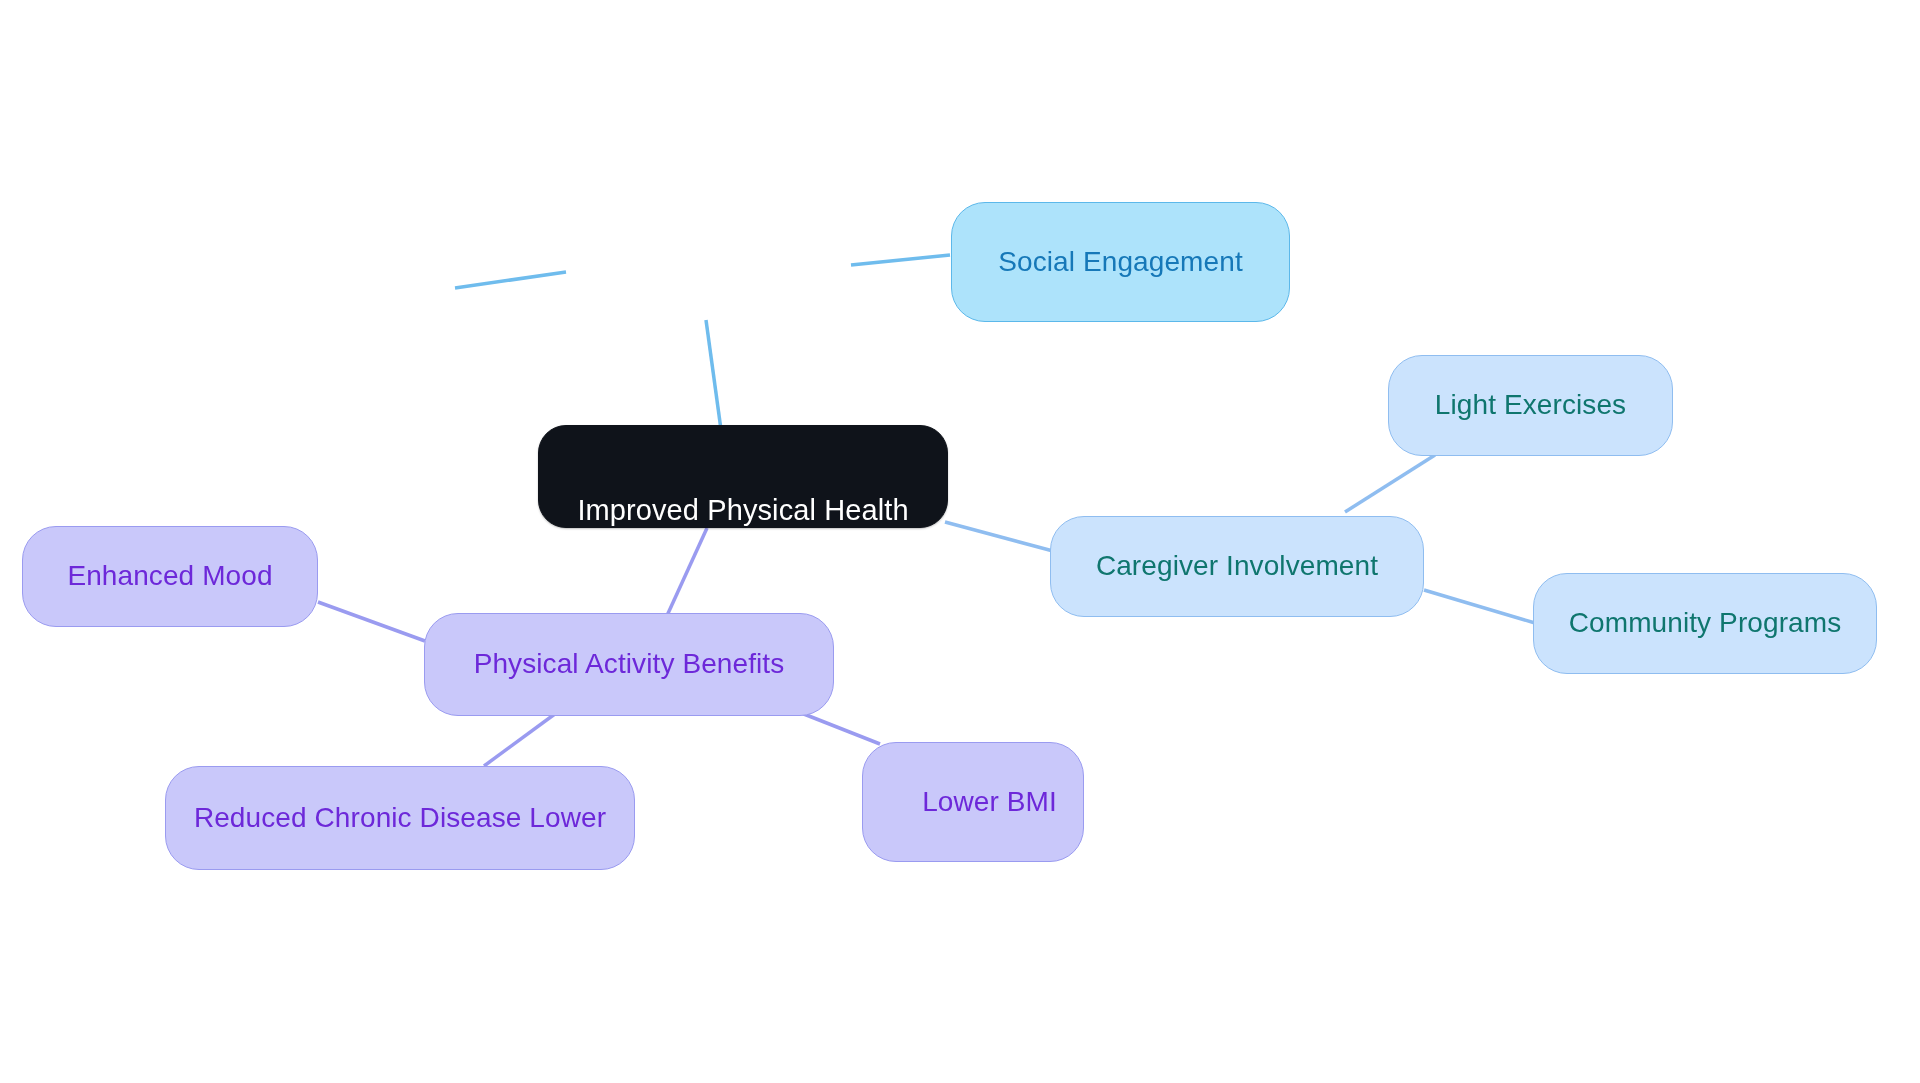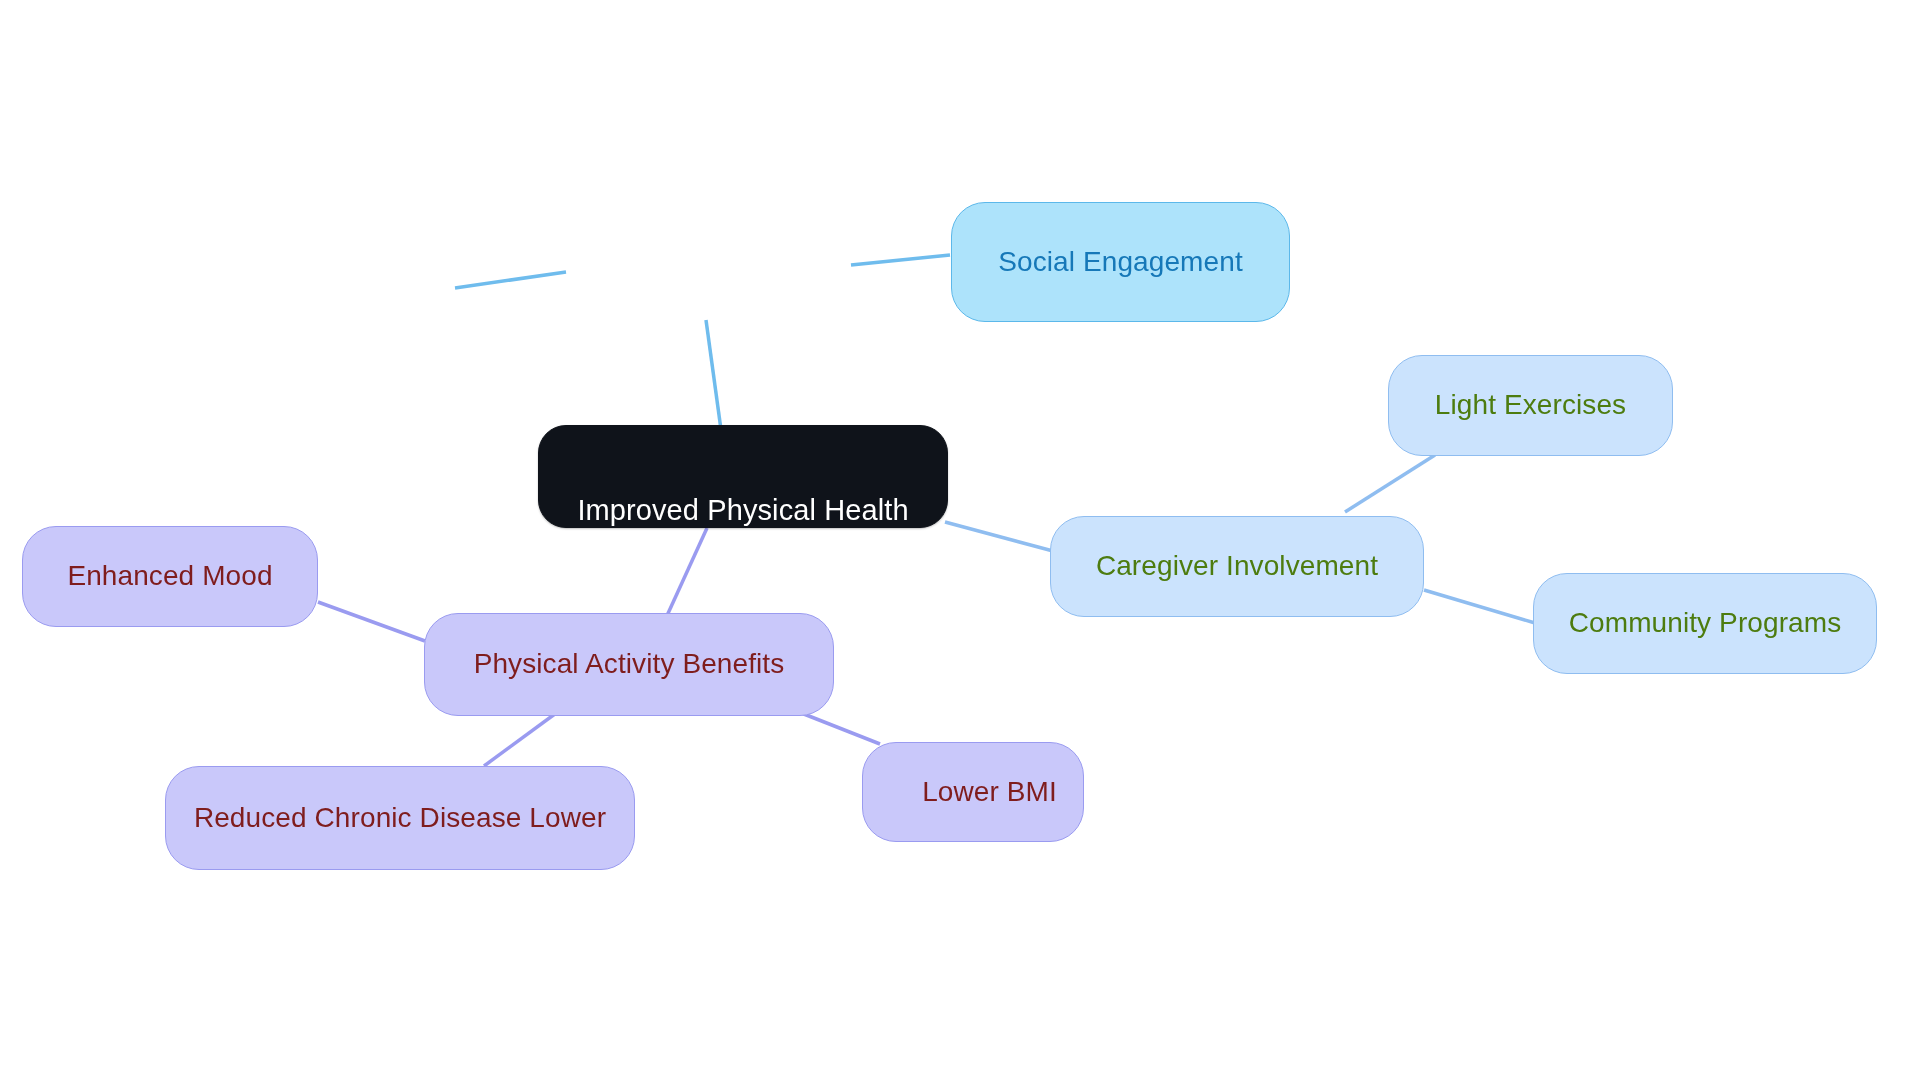--- a/index.html
+++ b/index.html
@@ -59,30 +59,30 @@
     border-color: #5cb8ea;
     color: #1678b8;
     border-radius: 34px;
     font-size: 28px;
   }
 
   
   .node.blue-b {
     background: #cbe3fd;
     border-color: #8fbdf0;
-    color: #4d7c0f;
+    color: #0f766e;
     border-radius: 34px;
     font-size: 28px;
   }
 
   
   .node.purple {
     background: #c9c8fa;
     border-color: #9a9bf0;
-    color: #7f1d1d;
+    color: #6d28d9;
     border-radius: 34px;
     font-size: 28px;
   }
 </style>
 </head>
 <body>
 
 <div id="canvas">
 
   <svg id="edge-layer" viewBox="0 0 1920 1083">
@@ -135,17 +135,17 @@
   </div>
 
   <div class="node purple" style="left:22px; top:526px; width:296px; height:101px;">
     <span class="node-label">Enhanced Mood</span>
   </div>
 
   <div class="node purple" style="left:165px; top:766px; width:470px; height:104px;">
     <span class="node-label">Reduced Chronic Disease Lower</span>
   </div>
 
-  <div class="node purple" style="left:862px; top:742px; width:222px; height:100px;padding-left:33px;">
+  <div class="node purple" style="left:862px; top:742px; width:222px; height:120px;padding-left:33px;">
     <span class="node-label">Lower BMI</span>
   </div>
 
 </div>
 
 </body></html>

